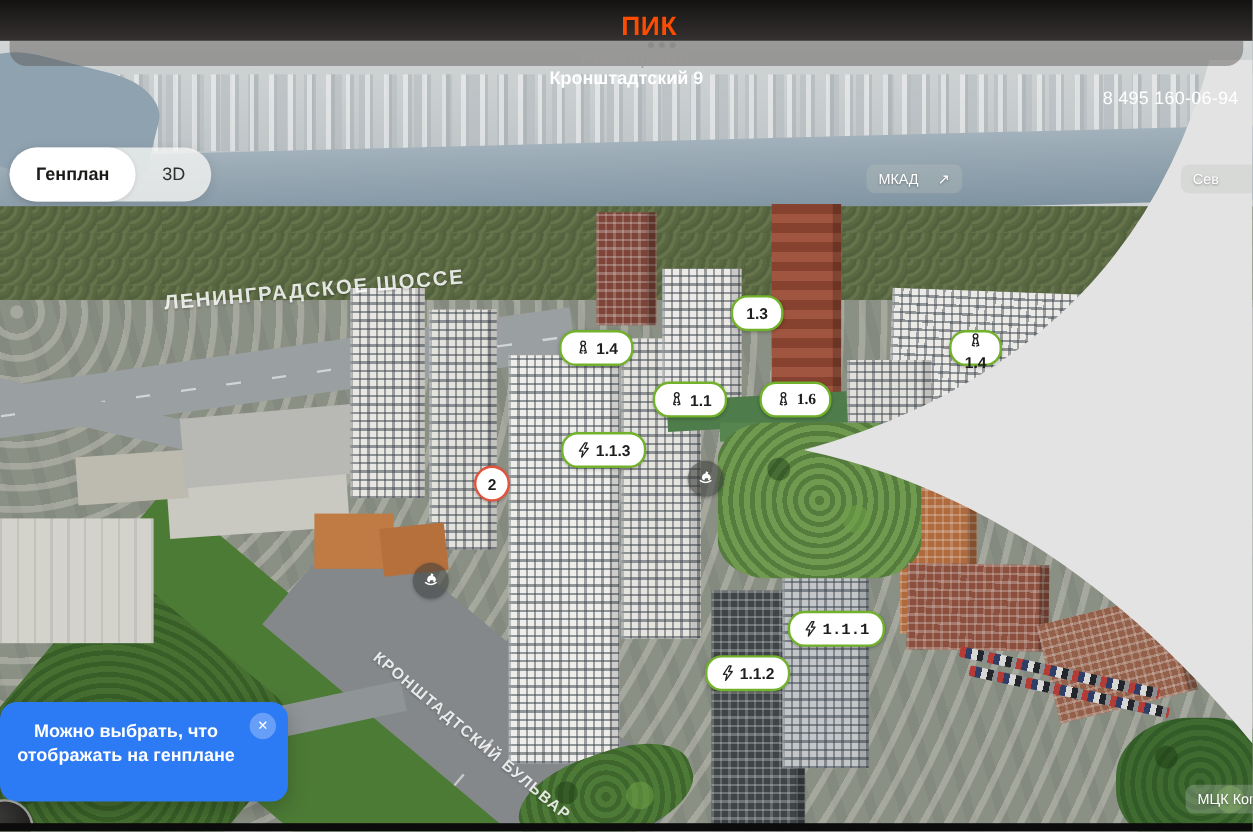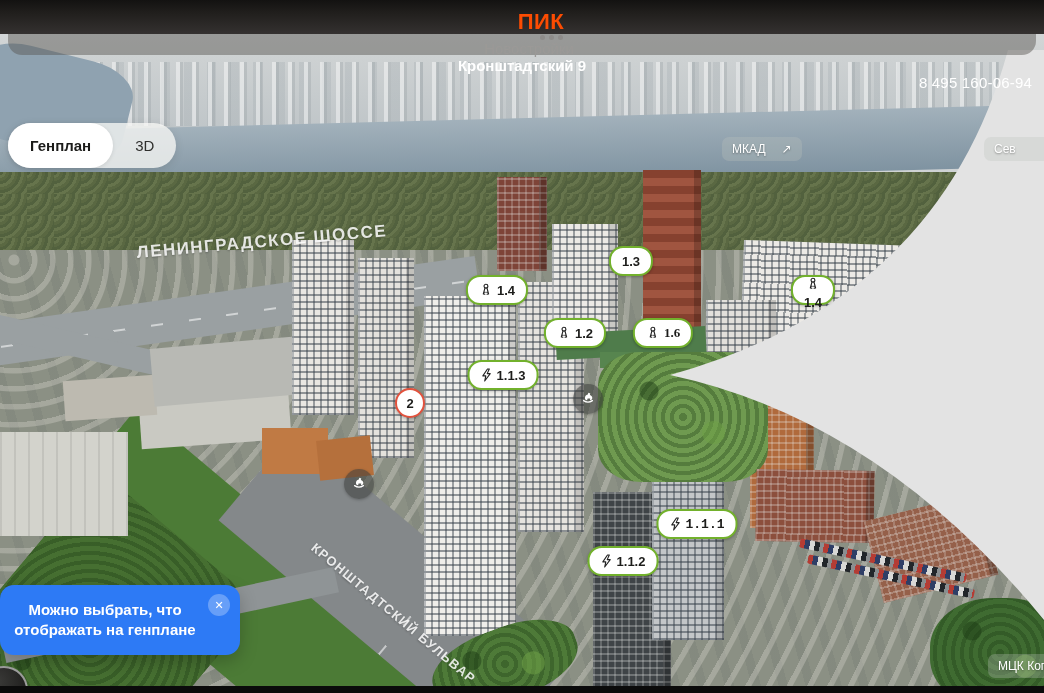--- a/index.html
+++ b/index.html
@@ -57,21 +57,21 @@
   #phone{margin-left:auto;margin-right:12px;color:#fff;font-size:15px;letter-spacing:.2px;}
   #subbar{position:absolute;left:8px;right:8px;top:34px;height:21px;z-index:7;
           background:rgba(90,88,84,.48);border-radius:0 0 14px 14px;}
   #tabs{position:absolute;left:8px;top:123px;height:45px;z-index:6;display:flex;
         background:rgba(246,246,244,.78);border-radius:23px;box-shadow:0 2px 10px rgba(0,0,0,.10);}
   .tab{display:flex;align-items:center;padding:0 22px;font-size:15px;color:#2f2f2d;cursor:pointer;}
   .tab.active{background:#fff;border-radius:23px;font-weight:600;color:#1b1b19;
               box-shadow:0 1px 4px rgba(0,0,0,.10);}
   #tooltip{position:absolute;left:0;top:585px;width:240px;z-index:9;background:#2d7af5;
            border-radius:14px;color:#fff;font-size:15px;font-weight:600;line-height:20px;
-           padding:15px 44px 15px 14px;box-sizing:border-box;text-align:center;
+           padding:15px 44px 28px 14px;box-sizing:border-box;text-align:center;
            box-shadow:0 6px 18px rgba(0,0,0,.22);}
   #tooltip-close{position:absolute;top:9px;right:10px;width:22px;height:22px;border-radius:50%;
            background:rgba(255,255,255,.28);display:flex;align-items:center;justify-content:center;
            font-size:11px;font-weight:400;cursor:pointer;}
   #fab{position:absolute;left:-20px;top:666px;width:48px;height:48px;border-radius:50%;z-index:9;
        background:radial-gradient(circle at 35% 30%,#3a3a38,#151413);border:2px solid rgba(255,255,255,.55);
        box-sizing:border-box;}
   #bottombar{position:absolute;left:0;bottom:0;right:0;height:7px;background:#0b0b0b;z-index:10;}
 </style>
 </head>
@@ -153,21 +153,21 @@
     </span>
     <span>1.4</span>
   </div>
   <div class="bmark" style="left:575px;top:333px;">
     <span class="bicon">
       <svg width="14" height="14" viewBox="0 0 16 16" fill="none" stroke="#222" stroke-width="1.3" stroke-linecap="round" stroke-linejoin="round">
           <circle cx="8" cy="3.6" r="2.2"></circle>
           <path d="M6.9 5.6 5 12.4l1.7.5M9.1 5.6l1.9 6.8-1.7.5M5.6 10.2l1.5.4M10.4 10.2l-1.5.4"></path>
         </svg>
     </span>
-    <span>1.2</span>
+    <span>1.1</span>
   </div>
   <div class="bmark" style="left:631px;top:261px;">
     <span>1.3</span>
   </div>
   <div class="bmark" style="left:813px;top:290px;flex-direction:column;">
     <span class="bicon">
       <svg width="14" height="14" viewBox="0 0 16 16" fill="none" stroke="#222" stroke-width="1.3" stroke-linecap="round" stroke-linejoin="round">
           <circle cx="8" cy="3.6" r="2.2"></circle>
           <path d="M6.9 5.6 5 12.4l1.7.5M9.1 5.6l1.9 6.8-1.7.5M5.6 10.2l1.5.4M10.4 10.2l-1.5.4"></path>
         </svg>

